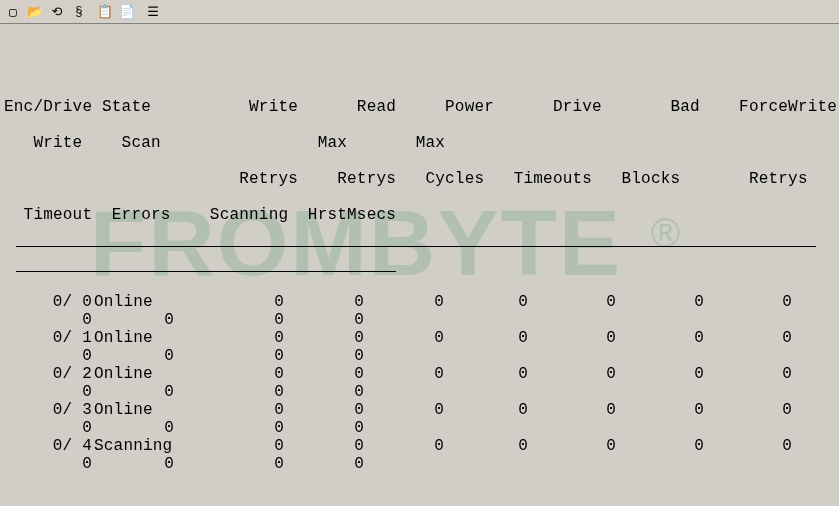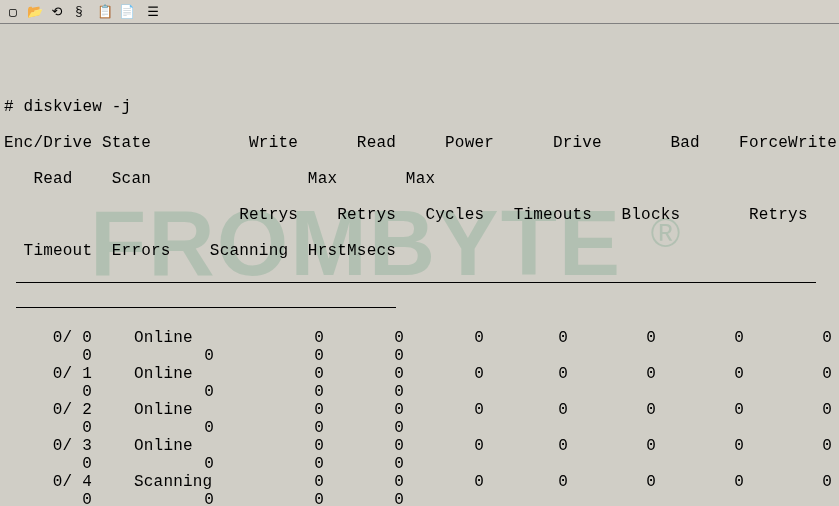--- a/index.html
+++ b/index.html
@@ -61,21 +61,21 @@
   .hrule2 {
     border: none;
     border-top: 1px solid #000;
     margin: 3px 0 3px 0;
     width: 380px;
     margin-left: 12px;
   }
   .hdr-line { display: block; height: 18px; }
   .row-line { display: flex; height: 18px; }
   .c-enc   { width: 90px; text-align: right; padding-right: 2px;}
-  .c-state { width: 110px; text-align: left; margin-left: 40px; }
+  .c-state { width: 110px; text-align: left; }
   .c-n     { width: 80px;  text-align: right; }
   .c-n2    { width: 84px;  text-align: right; }
   .c-nw    { width: 88px;  text-align: right; }
   .wm {
     position: absolute;
     top: 210px;
     left: 90px;
     font-size: 92px;
     font-weight: bold;
     font-family: Arial, sans-serif;
@@ -105,22 +105,21 @@
   <span class="sep"></span>
   <span class="tbtn">📋</span>
   <span class="tbtn">📄</span>
   <span class="sep"></span>
   <span class="tbtn">☰</span>
 </div>
 
 <div class="terminal">
   <div class="wm"><span>FROMBYTE</span><span class="reg">®</span></div>
   <div class="content">
-<span class="hdr-line"># diskview -j</span>
 <span class="hdr-line" id="hdr1">Enc/Drive State          Write      Read     Power      Drive       Bad    ForceWrite    Reset</span>
-<span class="hdr-line" id="hdr2">   Read    Scan                Max       Max</span>
+<span class="hdr-line" id="hdr2">   Write    Scan                Max       Max</span>
 <span class="hdr-line" id="hdr3">                        Retrys    Retrys   Cycles   Timeouts   Blocks       Retrys      Fail</span>
 <span class="hdr-line" id="hdr4">  Timeout  Errors    Scanning  HrstMsecs</span>
 <hr class="hrule">
 <hr class="hrule2">
 <div id="rows"><div class="row-line"><span class="c-enc">0/ 0</span><span class="c-state">Online</span><span class="c-n">0</span><span class="c-n">0</span><span class="c-n">0</span><span class="c-n2">0</span><span class="c-nw">0</span><span class="c-nw">0</span><span class="c-nw">0</span></div><div class="row-line"><span class="c-enc">0</span><span class="c-state" style="text-align:right;padding-right:30px">0</span><span class="c-n">0</span><span class="c-n">0</span></div><div class="row-line"><span class="c-enc">0/ 1</span><span class="c-state">Online</span><span class="c-n">0</span><span class="c-n">0</span><span class="c-n">0</span><span class="c-n2">0</span><span class="c-nw">0</span><span class="c-nw">0</span><span class="c-nw">0</span></div><div class="row-line"><span class="c-enc">0</span><span class="c-state" style="text-align:right;padding-right:30px">0</span><span class="c-n">0</span><span class="c-n">0</span></div><div class="row-line"><span class="c-enc">0/ 2</span><span class="c-state">Online</span><span class="c-n">0</span><span class="c-n">0</span><span class="c-n">0</span><span class="c-n2">0</span><span class="c-nw">0</span><span class="c-nw">0</span><span class="c-nw">0</span></div><div class="row-line"><span class="c-enc">0</span><span class="c-state" style="text-align:right;padding-right:30px">0</span><span class="c-n">0</span><span class="c-n">0</span></div><div class="row-line"><span class="c-enc">0/ 3</span><span class="c-state">Online</span><span class="c-n">0</span><span class="c-n">0</span><span class="c-n">0</span><span class="c-n2">0</span><span class="c-nw">0</span><span class="c-nw">0</span><span class="c-nw">0</span></div><div class="row-line"><span class="c-enc">0</span><span class="c-state" style="text-align:right;padding-right:30px">0</span><span class="c-n">0</span><span class="c-n">0</span></div><div class="row-line"><span class="c-enc">0/ 4</span><span class="c-state">Scanning</span><span class="c-n">0</span><span class="c-n">0</span><span class="c-n">0</span><span class="c-n2">0</span><span class="c-nw">0</span><span class="c-nw">0</span><span class="c-nw">0</span></div><div class="row-line"><span class="c-enc">0</span><span class="c-state" style="text-align:right;padding-right:30px">0</span><span class="c-n">0</span><span class="c-n">0</span></div></div>
   </div>
 </div>
 
 </body></html>

